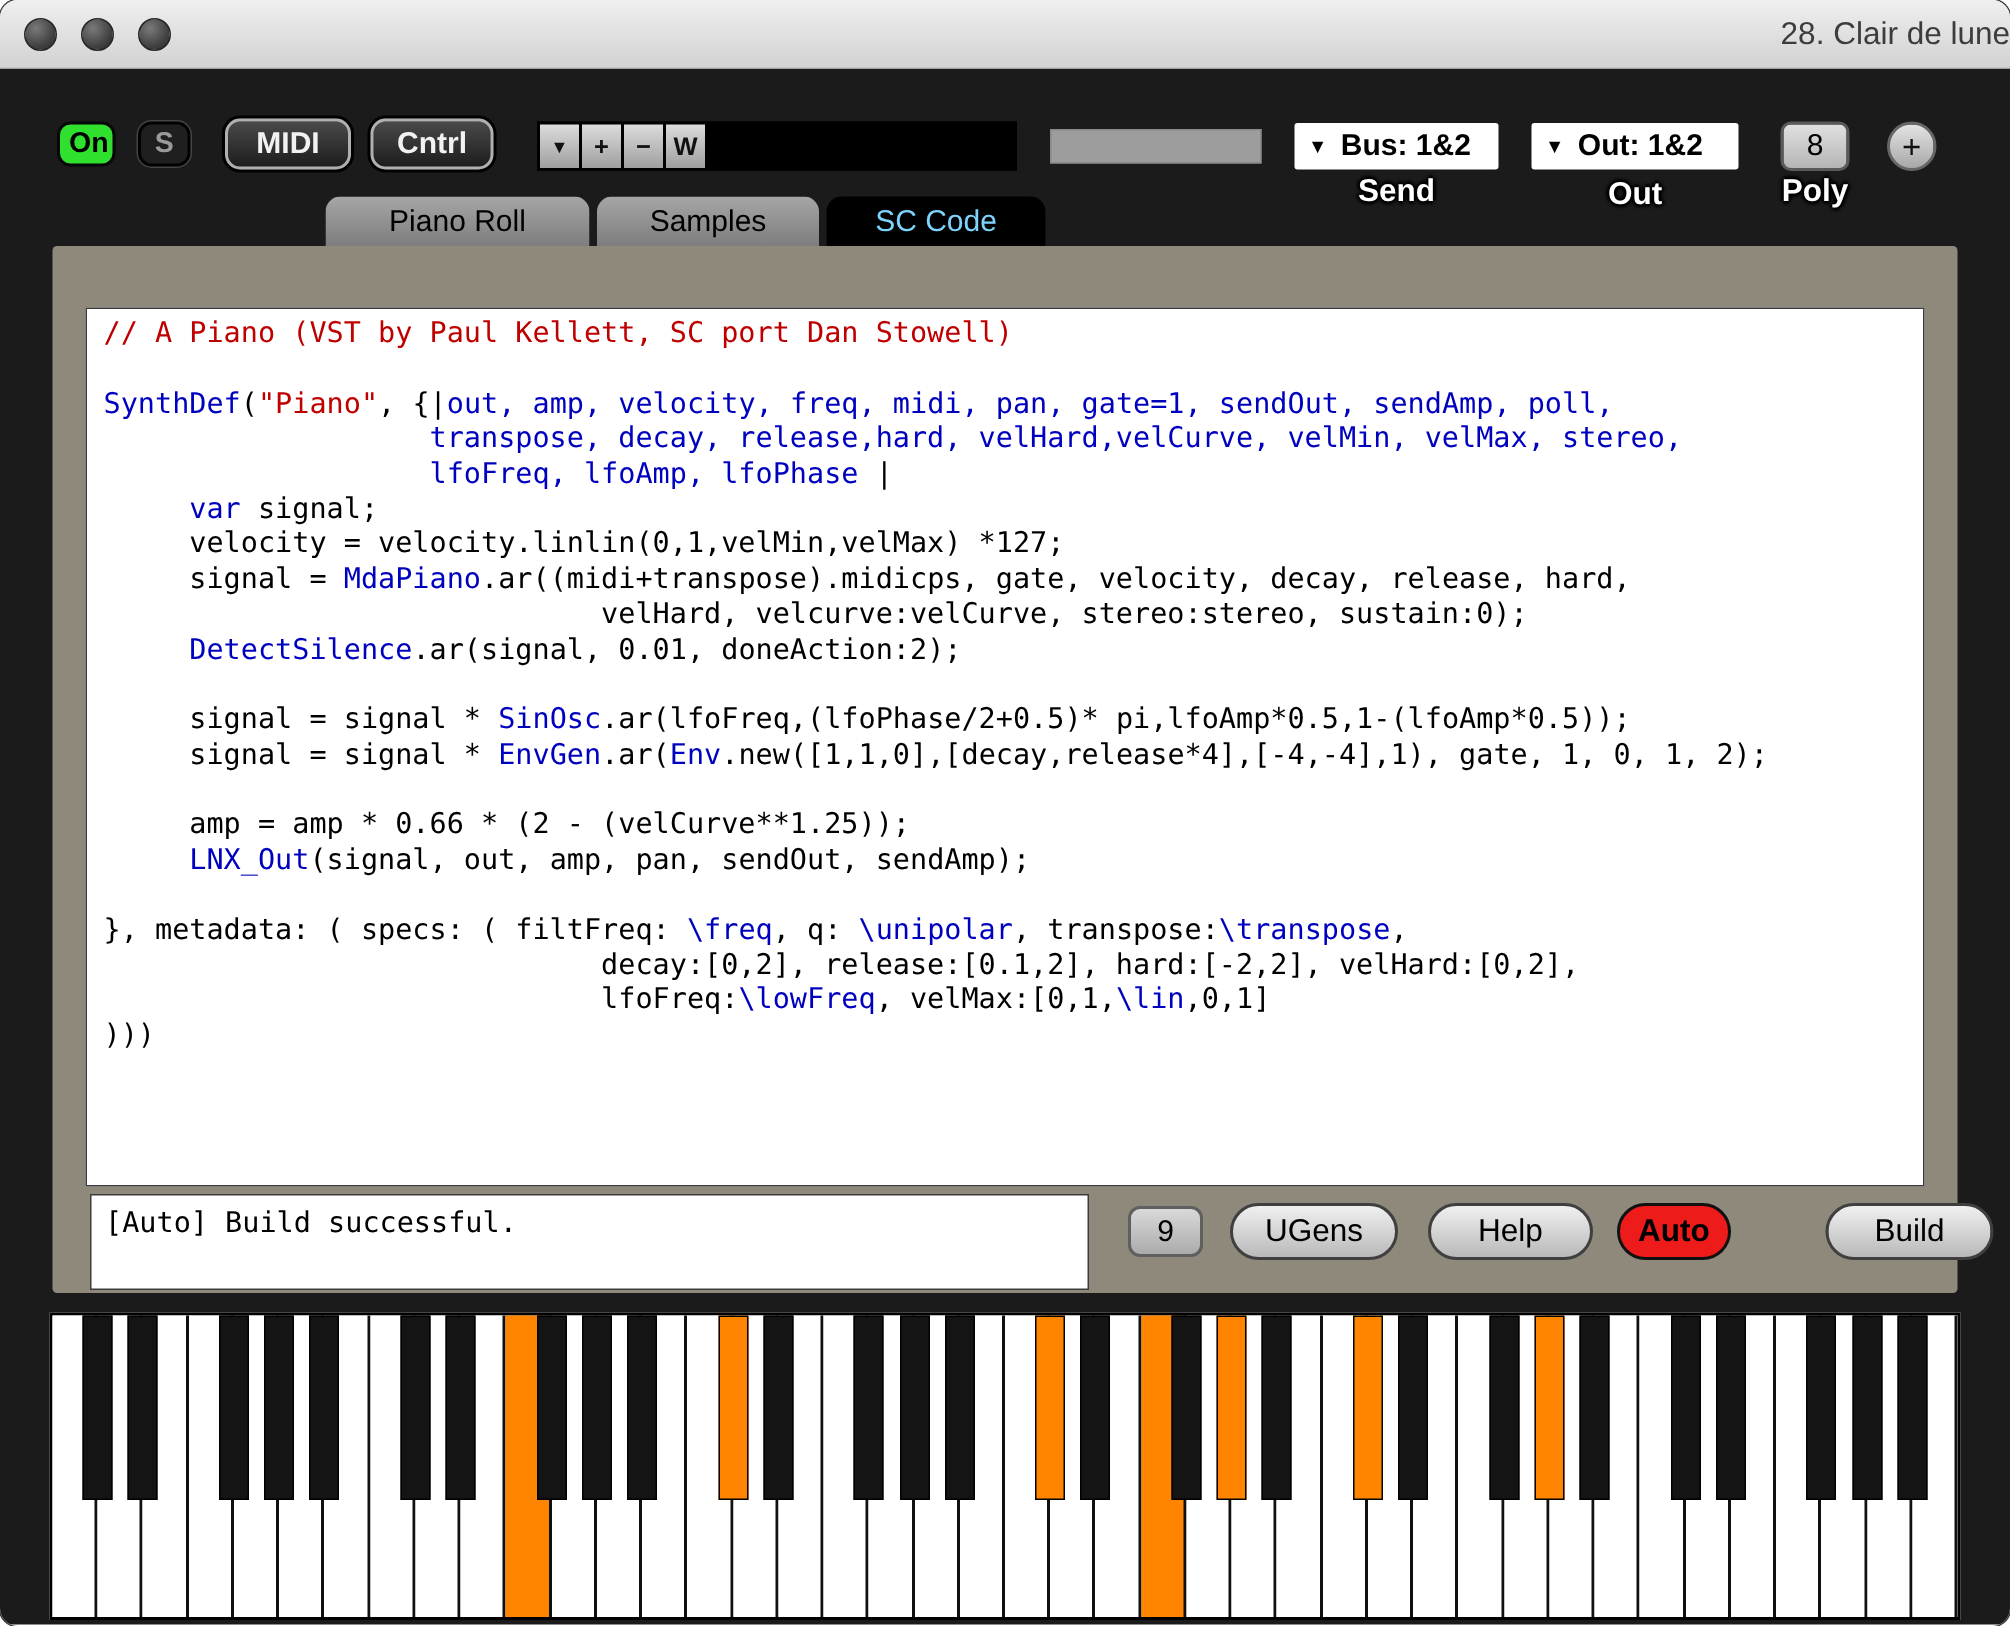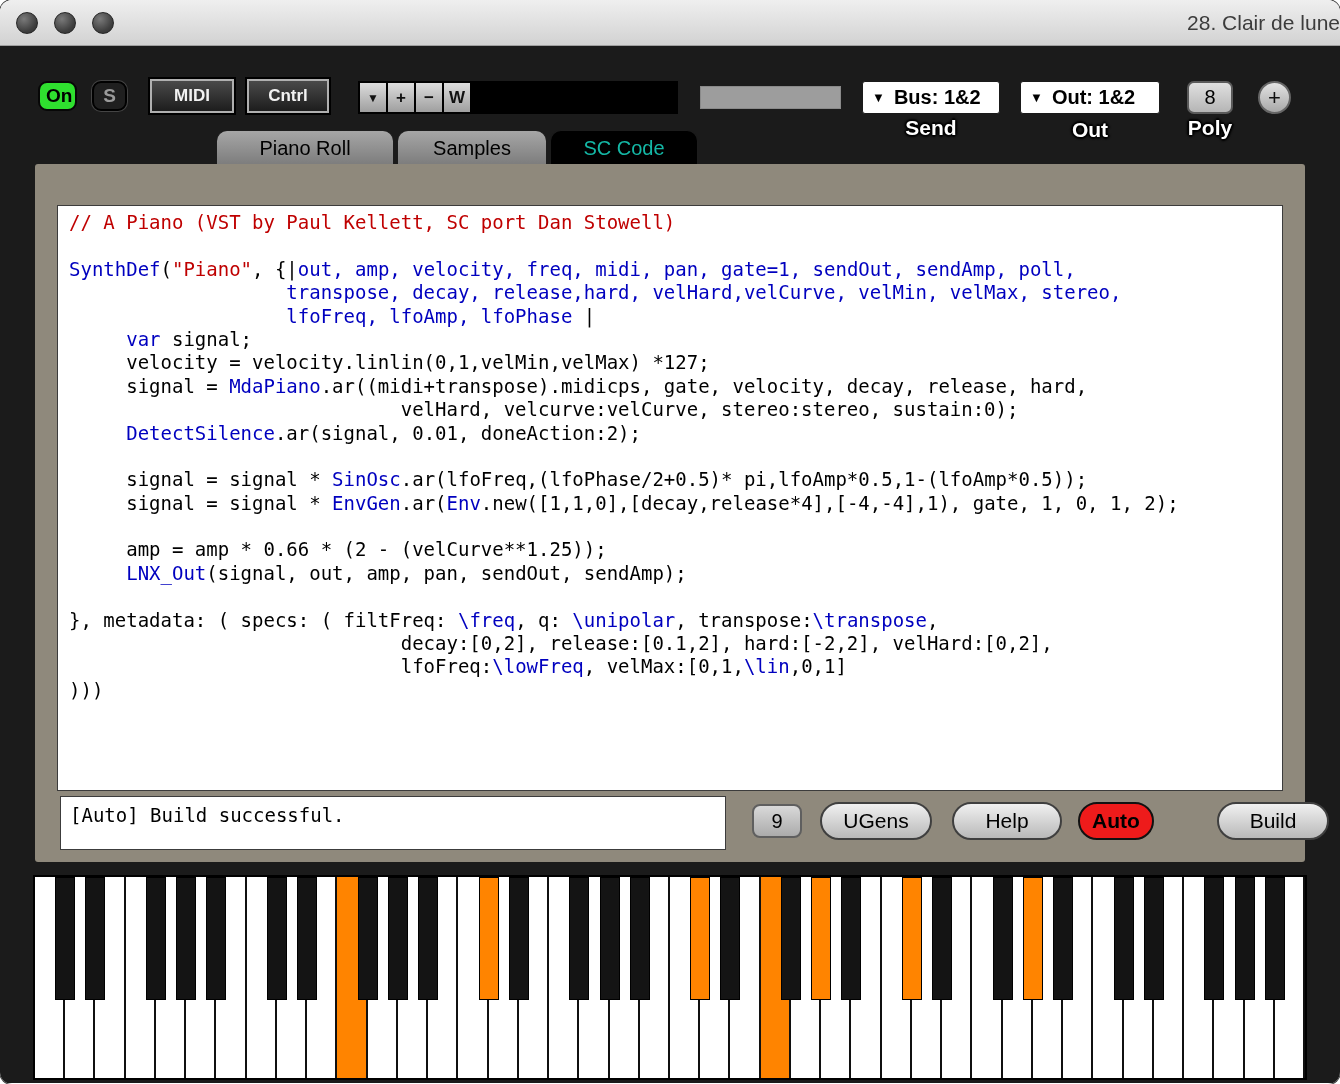--- a/index.html
+++ b/index.html
@@ -12,21 +12,21 @@
   
   .titlebar{position:relative;height:46px;background:linear-gradient(#efefef,#d2d2d2);border-bottom:1px solid #9f9f9f}
   .traffic-lights{position:absolute;left:16px;top:12px;display:flex;gap:16px}
   .tl{width:22px;height:22px;border-radius:50%;background:radial-gradient(circle at 35% 30%,#7a7a7a,#3f3f3f 65%,#2e2e2e);border:1px solid #262626;display:inline-block}
   .win-title{position:absolute;left:0;right:0;top:0;height:46px;line-height:46px;text-align:right;font-size:21px;color:#3c3c3c}
   
   .bodyarea{position:relative;height:1037px;background:#1b1b1b}
   button{font-family:"Liberation Sans",sans-serif;cursor:default}
   .on-btn{position:absolute;left:38px;top:35px;width:39px;height:30px;background:var(--on-green);border:2px solid #070707;border-radius:9px;font-size:19px;font-weight:600;color:#000}
   .s-btn{position:absolute;left:92px;top:35px;width:35px;height:30px;background:#1f1f1f;border:2px solid #000;border-radius:9px;font-size:19px;font-weight:600;color:#9a9a9a;box-shadow:0 0 0 1px #444}
-  .chrome-btn{position:absolute;background:linear-gradient(#4a4a4a,#1d1d1d);color:#f2f2f2;border:2px solid #b0b0b0;box-shadow:0 0 0 2px #000;border-radius:0;font-size:17px;font-weight:600}
+  .chrome-btn{position:absolute;background:linear-gradient(#4a4a4a,#1d1d1d);color:#f2f2f2;border:2px solid #b0b0b0;box-shadow:0 0 0 2px #000;border-radius:10px;font-size:20px;font-weight:600}
   .midi-btn{left:150px;top:33px;width:84px;height:34px}
   .cntrl-btn{left:247px;top:33px;width:82px;height:34px}
   .preset-group{position:absolute;left:358px;top:35px;width:320px;height:33px;display:flex;gap:2px;background:#000;border:2px solid #000}
   .pg-btn{background:linear-gradient(#dcdcdc,#9f9f9f);border:none;width:26px;padding:0;font-size:17px;font-weight:700;color:#111}
   .pg-arrow{font-size:12px}
   .pg-field{flex:1;background:linear-gradient(#cfcfcf,#adadad);font-size:19px;color:#000;display:flex;align-items:center;padding-left:9px}
   .meter{position:absolute;left:700px;top:40px;width:141px;height:23px;background:#9d9d9d;border:1px solid #8a8a8a}
   .io-box{position:absolute;height:33px;background:#fff;border:1px solid #1a1a1a;border-radius:3px;display:flex;align-items:center;gap:9px;padding-left:9px;font-size:20px;font-weight:600;color:#000}
   .bus-box{left:862px;top:35px;width:138px}
   .out-box{left:1020px;top:35px;width:140px}
@@ -36,30 +36,30 @@
   .out-label{left:1020px;top:72px;width:140px}
   .poly-label{left:1168px;top:70px;width:84px}
   .poly-box{position:absolute;left:1187px;top:35px;width:46px;height:33px;background:linear-gradient(#e0e0e0,#b5b5b5);border:2px solid #5a5a5a;border-radius:7px;display:flex;align-items:center;justify-content:center;font-size:20px;color:#000}
   .add-btn{position:absolute;left:1258px;top:35px;width:33px;height:33px;border-radius:50%;background:linear-gradient(#e3e3e3,#a8a8a8);border:2px solid #666;font-size:22px;line-height:26px;color:#111;padding:0}
   
   .tab{position:absolute;top:84px;height:35px;border-radius:11px 11px 0 0;background:linear-gradient(#a6a6a6,#7c7c7c);border:1px solid #1c1c1c;border-bottom:none;color:#000;font-size:20px;line-height:34px;text-align:center}
   .tab-0{left:33px;width:180px}
   .tab-1{left:216px;width:178px}
   .tab-2{left:397px;width:150px}
   .tab-3{left:550px;width:148px}
-  .tab.active{background:#000;color:#14b8a6}
+  .tab.active{background:#000;color:#7dd3fc}
   
   .panel{position:absolute;left:35px;top:118px;width:1270px;height:698px;background:#8f897c;border-radius:3px}
   .panel-title{position:absolute;top:9px;left:0;right:0;text-align:center;font-size:21px;font-weight:700;color:#fff;text-shadow:0 1px 3px #000,0 -1px 3px #000,1px 0 3px #000,-1px 0 3px #000}
   .code-box{position:absolute;left:22px;top:41px;width:1226px;height:586px;background:#fff;border:1px solid #3c3c3c;padding:5px 0 0 11px;font-family:"DejaVu Sans Mono",monospace;font-size:19px;white-space:pre;overflow:hidden}
   .code-line{height:23.4px;line-height:23.4px}
   .tok-p{color:#000}
   .tok-k{color:var(--kw)}
   .tok-c,.tok-s{color:var(--lit)}
-  .status-box{position:absolute;left:25px;top:632px;width:666px;height:54px;background:#fff;border:1px solid #3c3c3c;font-family:"DejaVu Sans Mono",monospace;font-size:19px;padding:7px 9px;color:#000;white-space:pre}
+  .status-box{position:absolute;left:25px;top:632px;width:666px;height:64px;background:#fff;border:1px solid #3c3c3c;font-family:"DejaVu Sans Mono",monospace;font-size:19px;padding:7px 9px;color:#000;white-space:pre}
   .count-btn{position:absolute;left:717px;top:640px;width:50px;height:34px;background:linear-gradient(#d9d9d9,#ababab);border:2px solid #5f5f5f;border-radius:8px;font-size:20px;color:#000}
   .bezel{position:absolute;top:638px;height:38px;background:linear-gradient(#f0f0f0,#b9b9b9);border:2px solid #3f3f3f;border-radius:19px;font-size:21px;color:#000}
   .ugens-btn{left:785px;width:112px}
   .help-btn{left:917px;width:110px}
   .auto-btn{left:1043px;width:76px;background:var(--auto-red);font-weight:700;border-color:#111}
   .build-btn{left:1182px;width:112px}
   
   .keyboard{position:absolute;left:33px;top:829px;width:1274px;height:205px;background:#fff;border:2px solid #000}
   .white-key{position:absolute;top:0;height:100%;background:#fff;border-right:2px solid #101010}
   .white-key.pressed{background:var(--pressed)}

